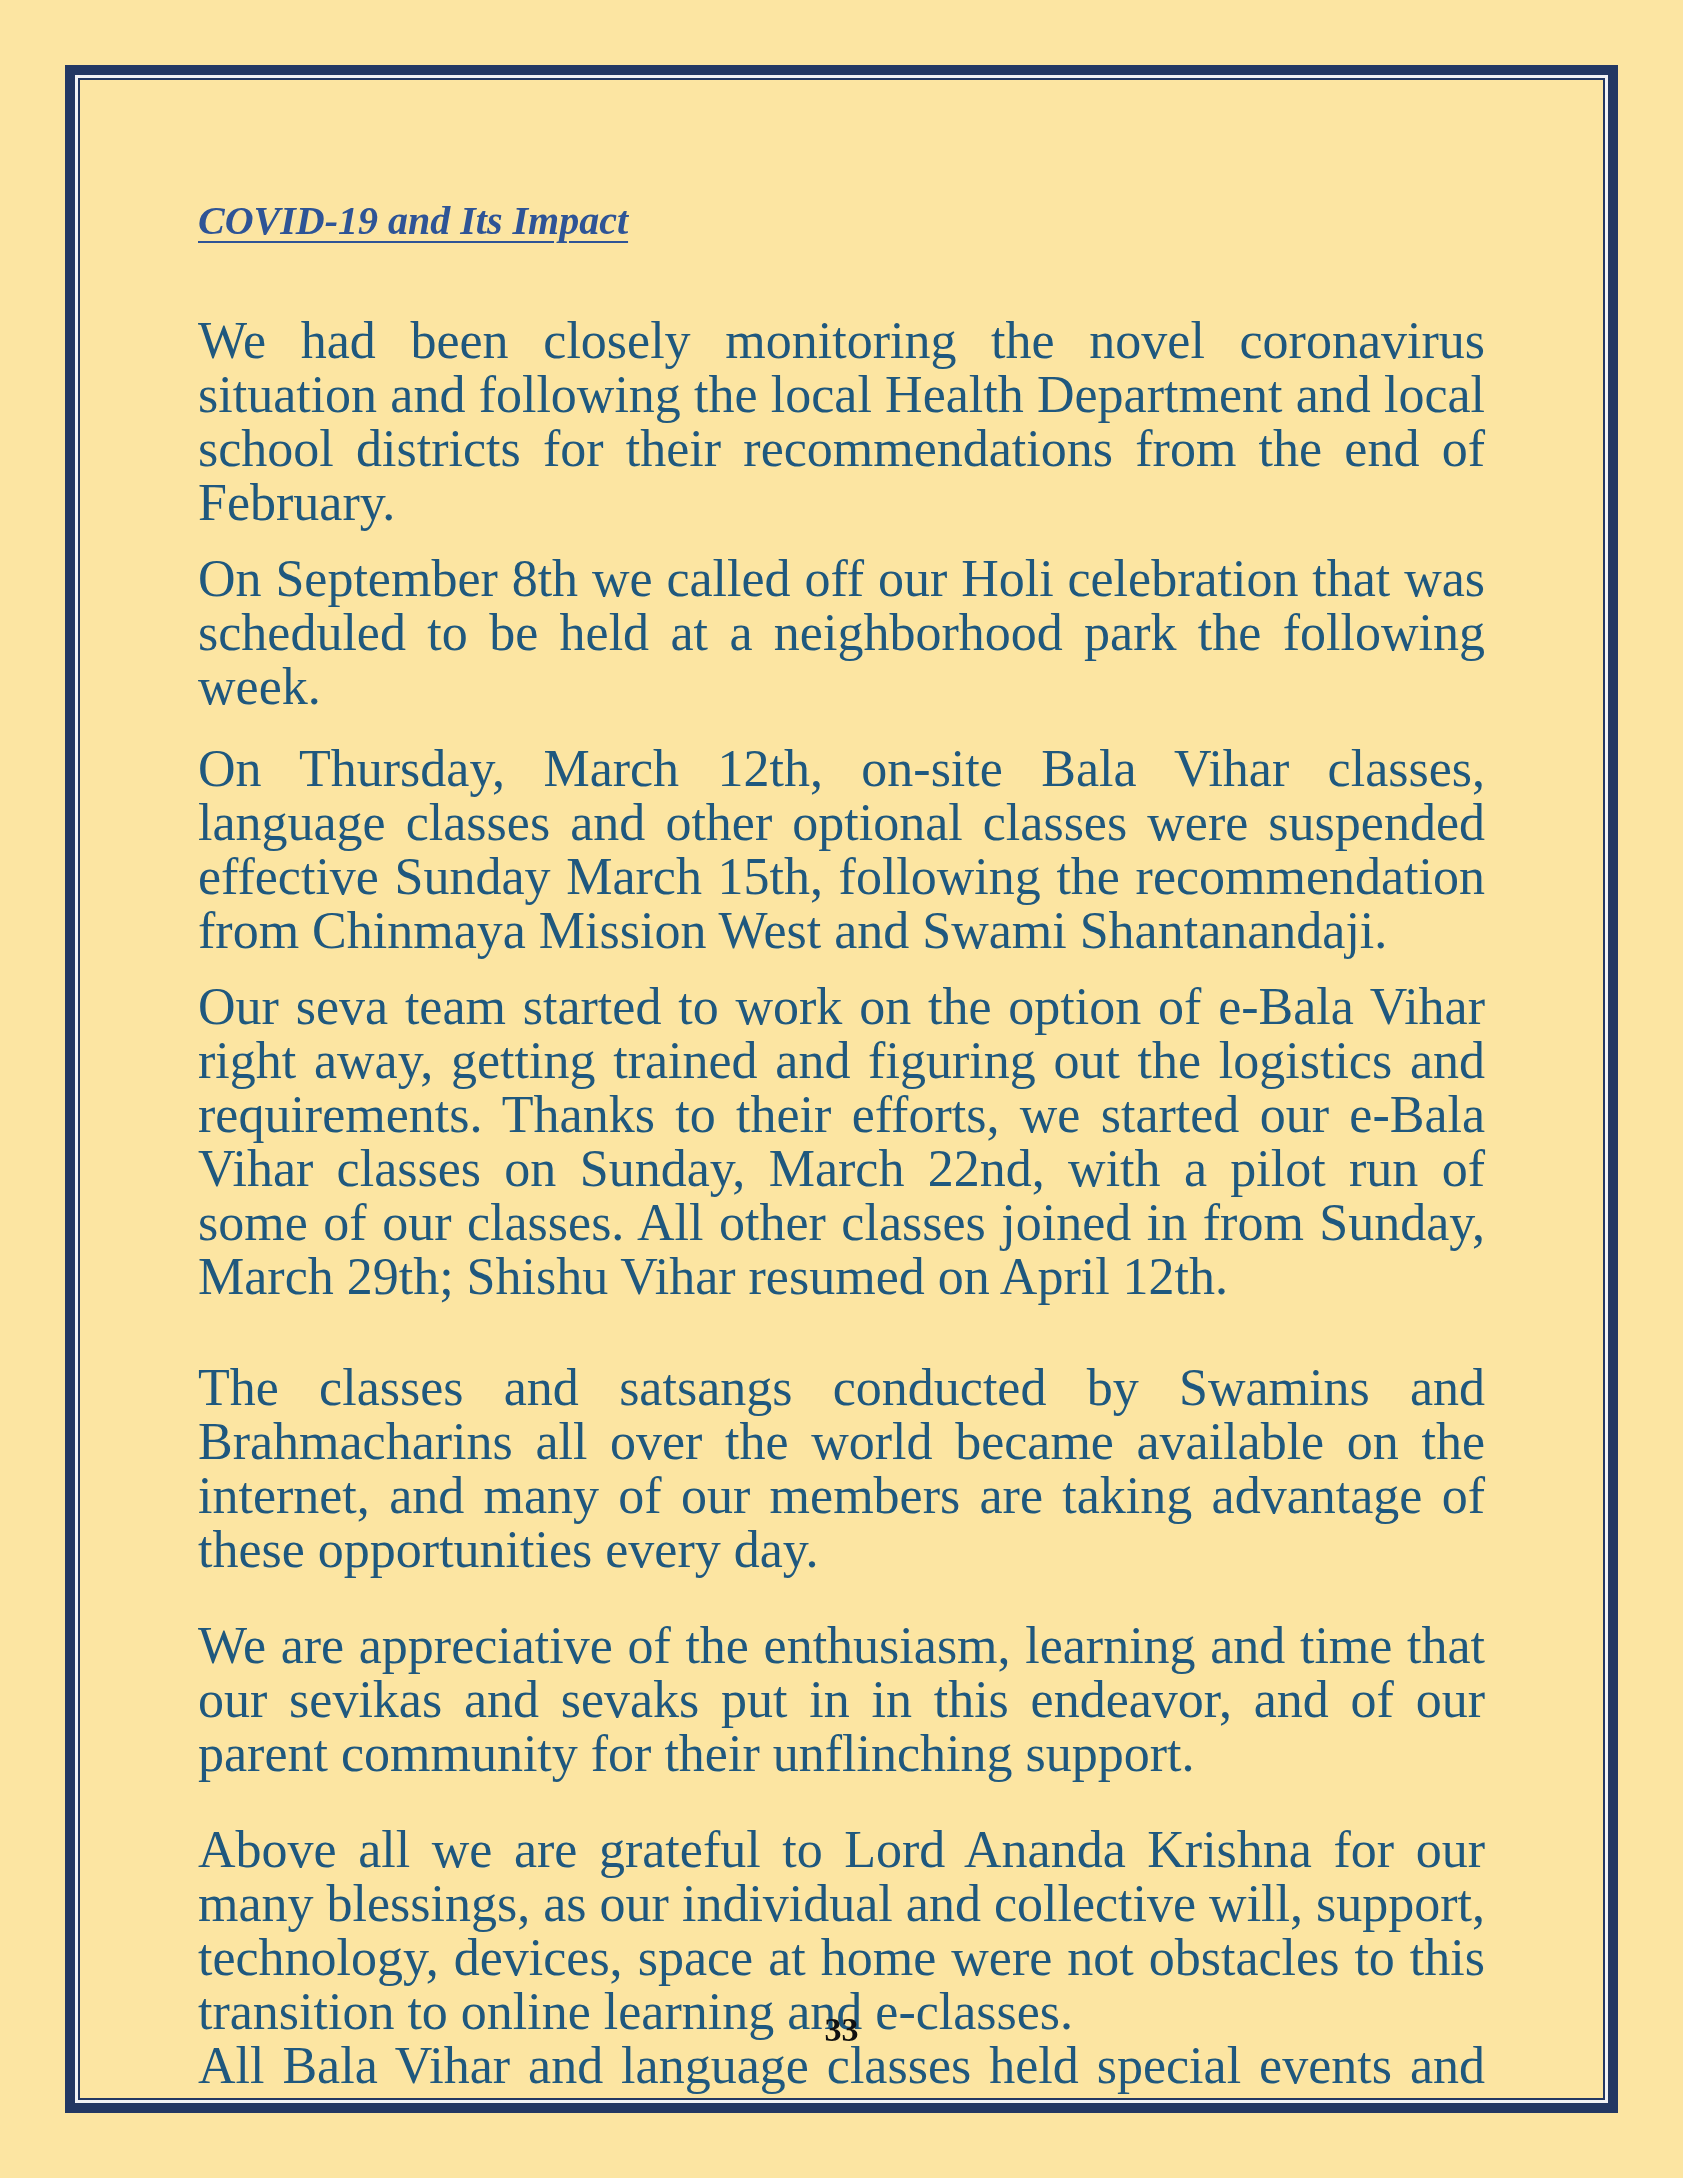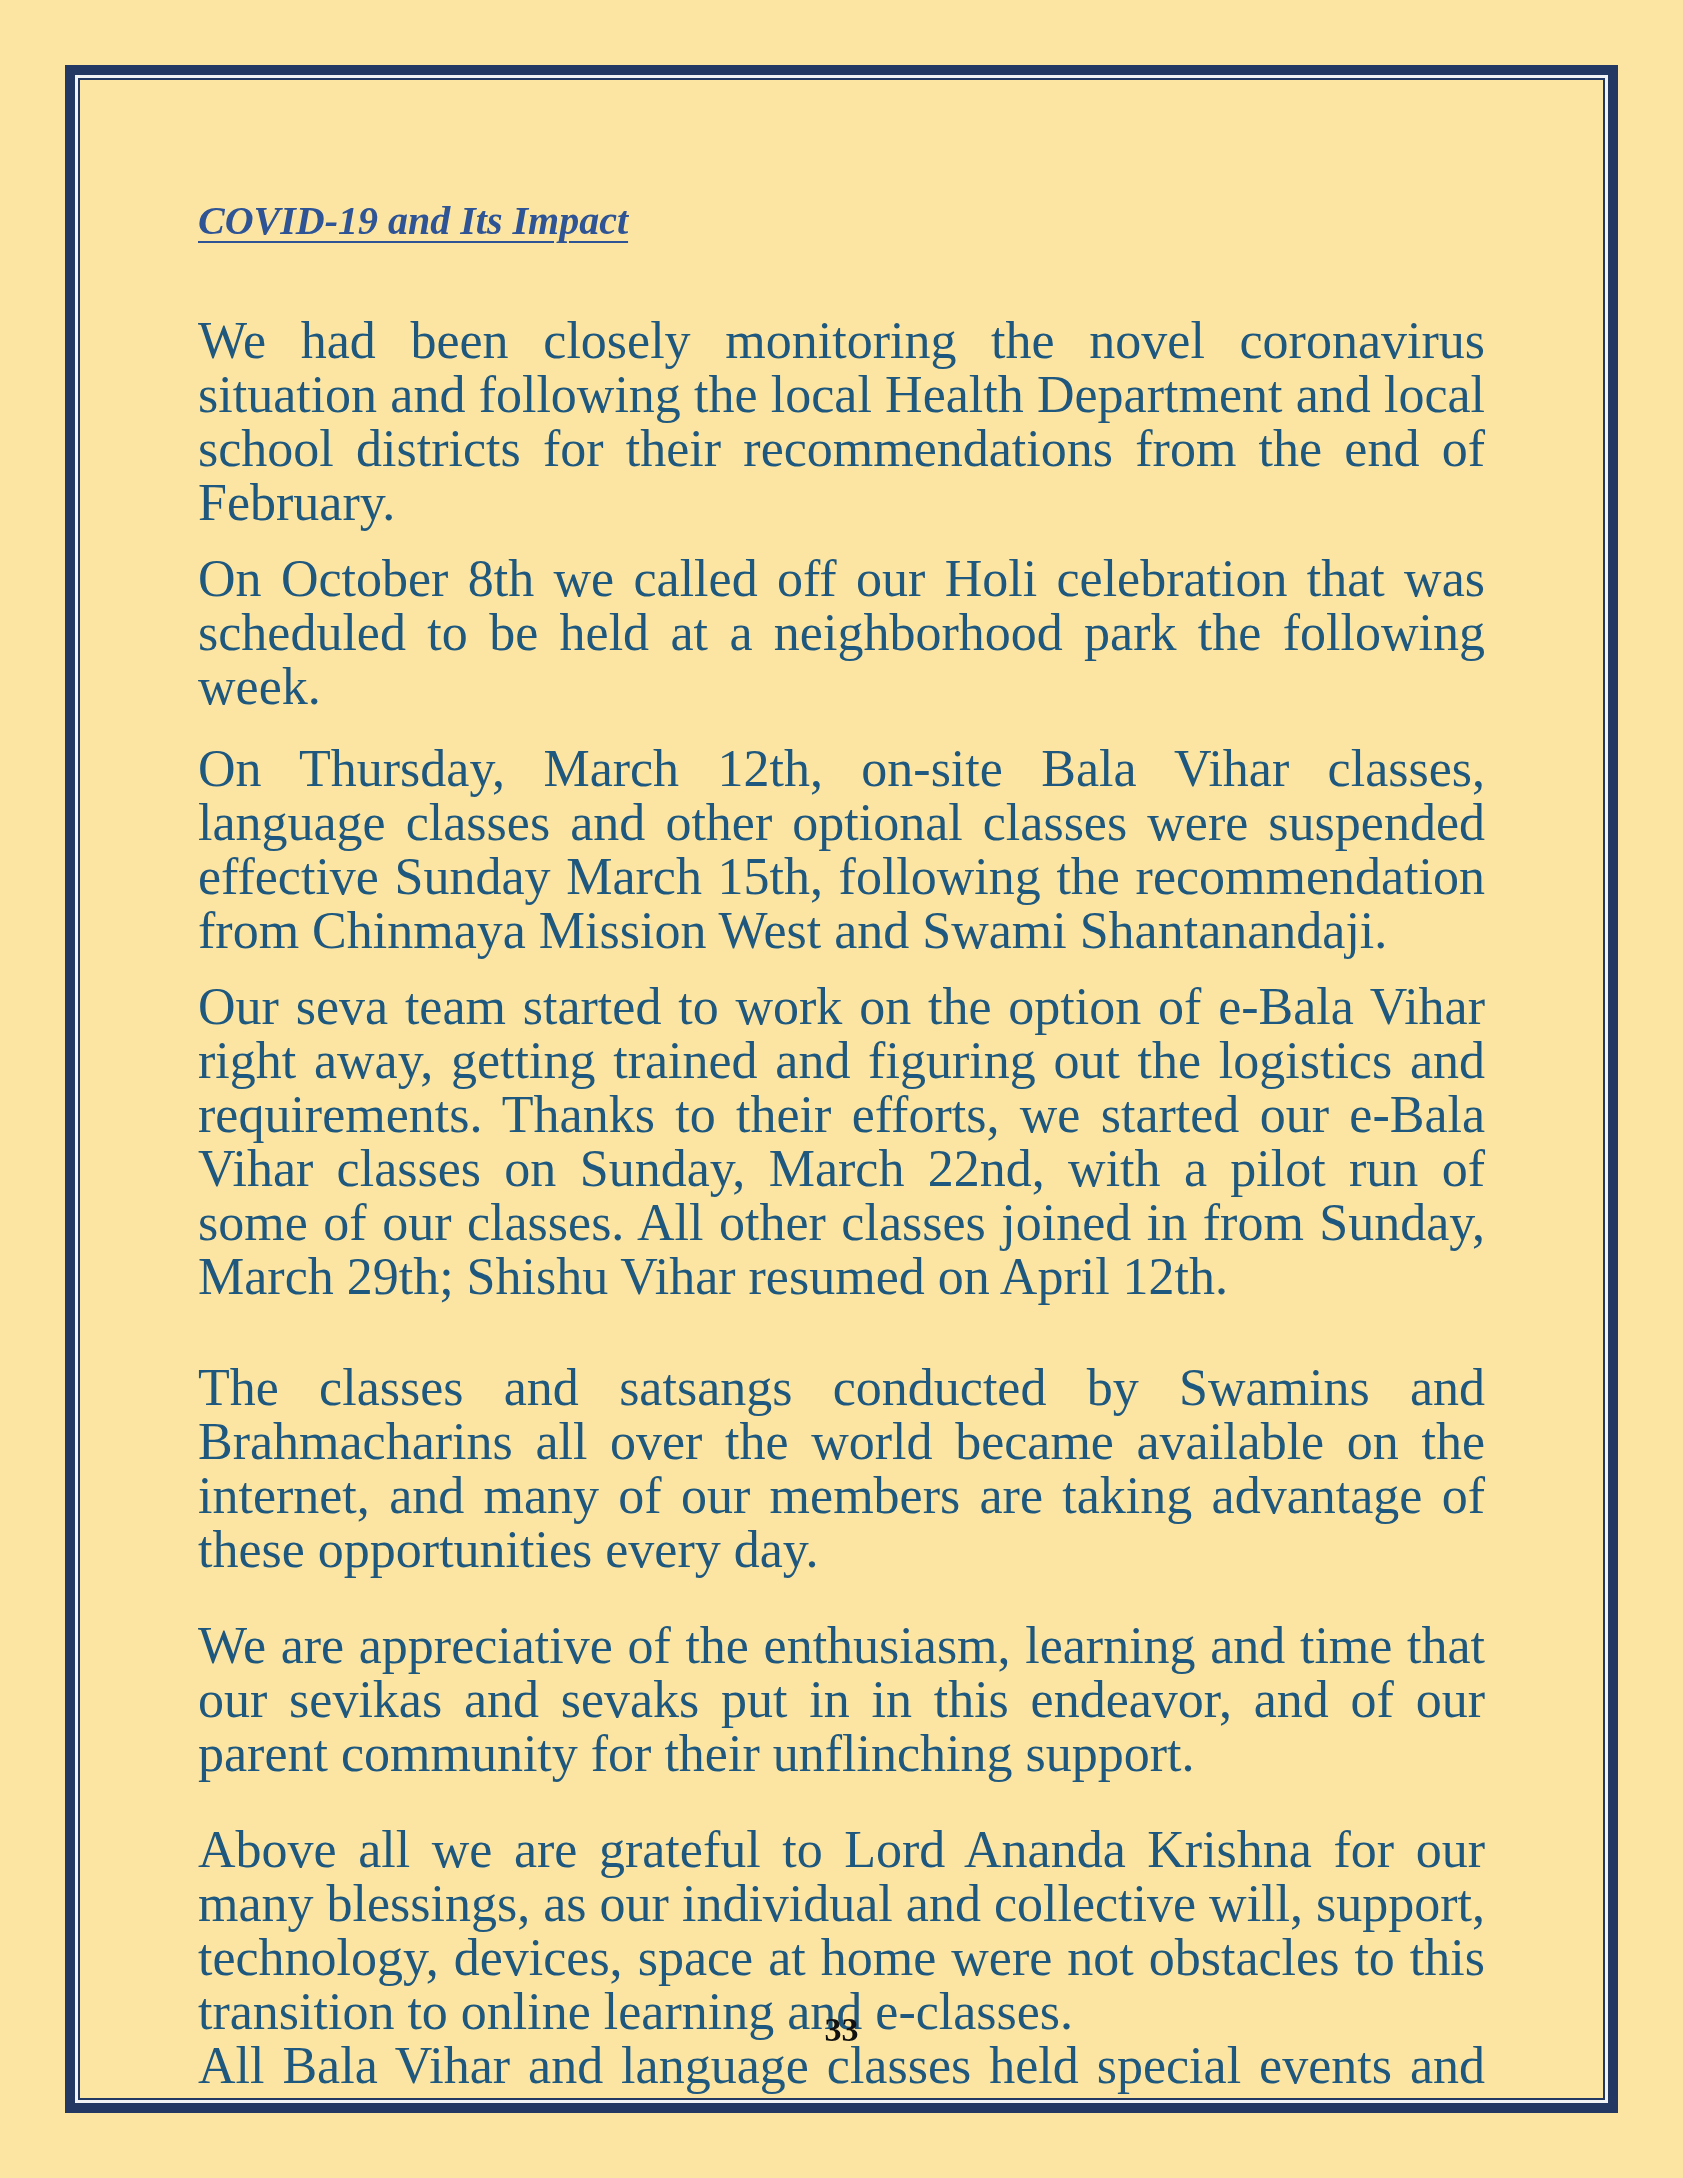--- a/index.html
+++ b/index.html
@@ -83,21 +83,21 @@
 <body>
 
 <div class="page">
   <div class="frame-outer">
     <div class="frame-inner">
       <div class="content">
         <h1 class="title">COVID-19 and Its Impact</h1>
 
         <p class="para mb-sm">We had been closely monitoring the novel coronavirus situation and following the local Health Department and local school districts for their recommendations from the end of February.</p>
 
-        <p class="para mb-md">On October 8th we called off our Holi celebration that was scheduled to be held at a neighborhood park the following week.</p>
+        <p class="para mb-md">On September 8th we called off our Holi celebration that was scheduled to be held at a neighborhood park the following week.</p>
 
         <p class="para mb-sm">On Thursday, March 12th, on-site Bala Vihar classes, language classes and other optional classes were suspended effective Sunday March 15th, following the recommendation from Chinmaya Mission West and Swami Shantanandaji.</p>
 
         <p class="para mb-lg">Our seva team started to work on the option of e-Bala Vihar right away, getting trained and figuring out the logistics and requirements. Thanks to their efforts, we started our e-Bala Vihar classes on Sunday, March 22nd, with a pilot run of some of our classes. All other classes joined in from Sunday, March 29th; Shishu Vihar resumed on April 12th.</p>
 
         <p class="para mb-xl">The classes and satsangs conducted by Swamins and Brahmacharins all over the world became available on the internet, and many of our members are taking advantage of these opportunities every day.</p>
 
         <p class="para mb-xl">We are appreciative of the enthusiasm, learning and time that our sevikas and sevaks put in in this endeavor, and of our parent community for their unflinching support.</p>
 
         <p class="para mb-none">Above all we are grateful to Lord Ananda Krishna for our many blessings, as our individual and collective will, support, technology, devices, space at home were not obstacles to this transition to online learning and e-classes.</p>

